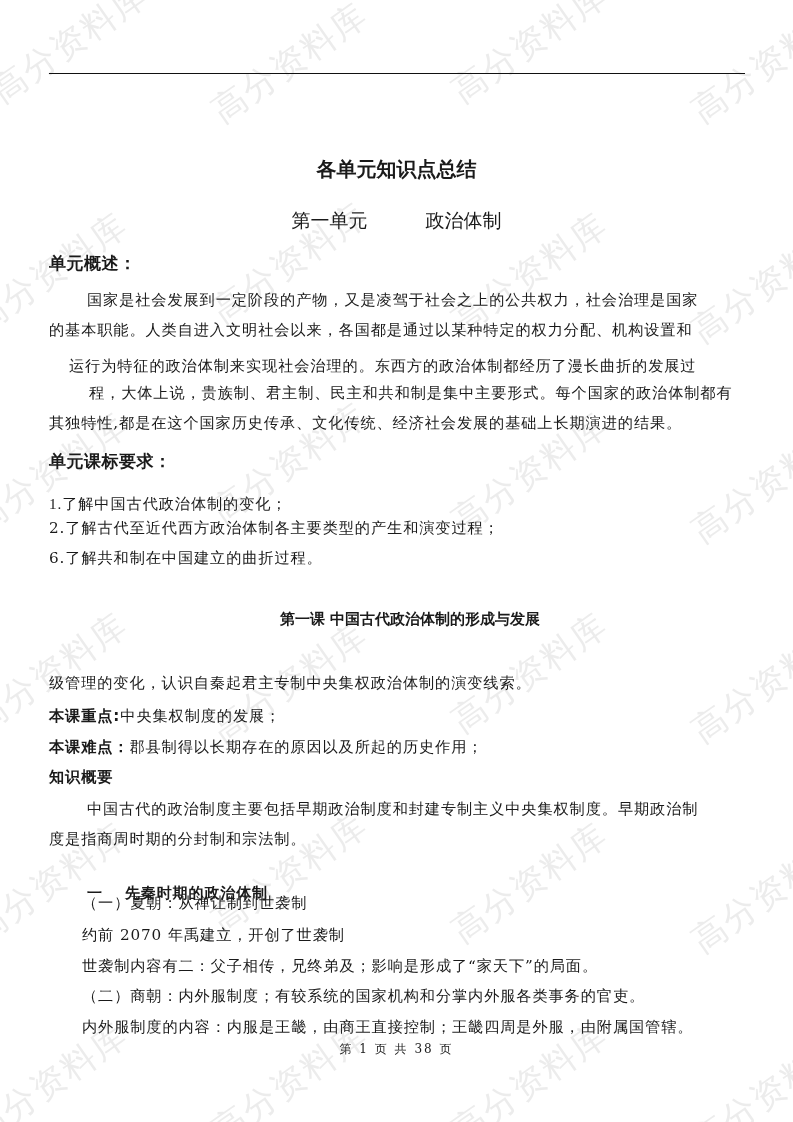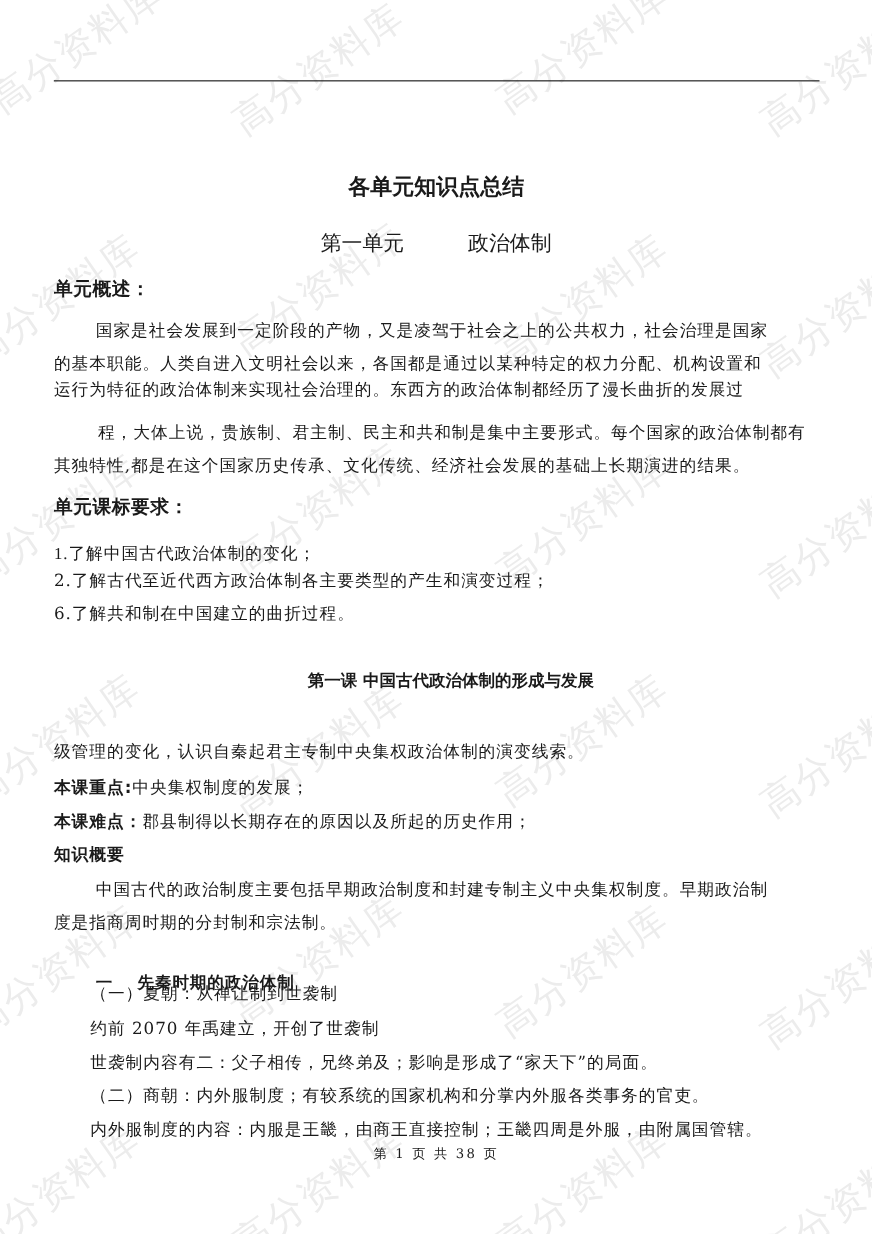--- a/index.html
+++ b/index.html
@@ -153,21 +153,21 @@
   <div class="header-rule"></div>
 
   <div class="title2">各单元知识点总结</div>
   <div class="title3">
     <span>第一单元</span><span class="gap"></span><span>政治体制</span>
   </div>
 
   <div class="line h-bold" style="top:253px;">单元概述：</div>
   <div class="line" style="top:320px;">的基本职能。人类自进入文明社会以来，各国都是通过以某种特定的权力分配、机构设置和</div>
   <div class="line indent" style="top:290px;">国家是社会发展到一定阶段的产物，又是凌驾于社会之上的公共权力，社会治理是国家</div>
-  <div class="line" style="top:344px;">运行为特征的政治体制来实现社会治理的。东西方的政治体制都经历了漫长曲折的发展过</div>
+  <div class="line" style="top:356px;margin-left:20px;">运行为特征的政治体制来实现社会治理的。东西方的政治体制都经历了漫长曲折的发展过</div>
   <div class="line" style="top:383px;margin-left:40px;">程，大体上说，贵族制、君主制、民主和共和制是集中主要形式。每个国家的政治体制都有</div>
   <div class="line" style="top:413px;">其独特性,都是在这个国家历史传承、文化传统、经济社会发展的基础上长期演进的结果。</div>
 
   <div class="line h-bold" style="top:451px;">单元课标要求：</div>
   <div class="line" style="top:494px;font-family:Liberation Serif, serif;">1.了解中国古代政治体制的变化；</div>
   <div class="line" style="top:518px;">2.了解古代至近代西方政治体制各主要类型的产生和演变过程；</div>
   <div class="line" style="top:548px;">6.了解共和制在中国建立的曲折过程。</div>
 
   <div class="lesson-title">第一课  中国古代政治体制的形成与发展</div>
 

